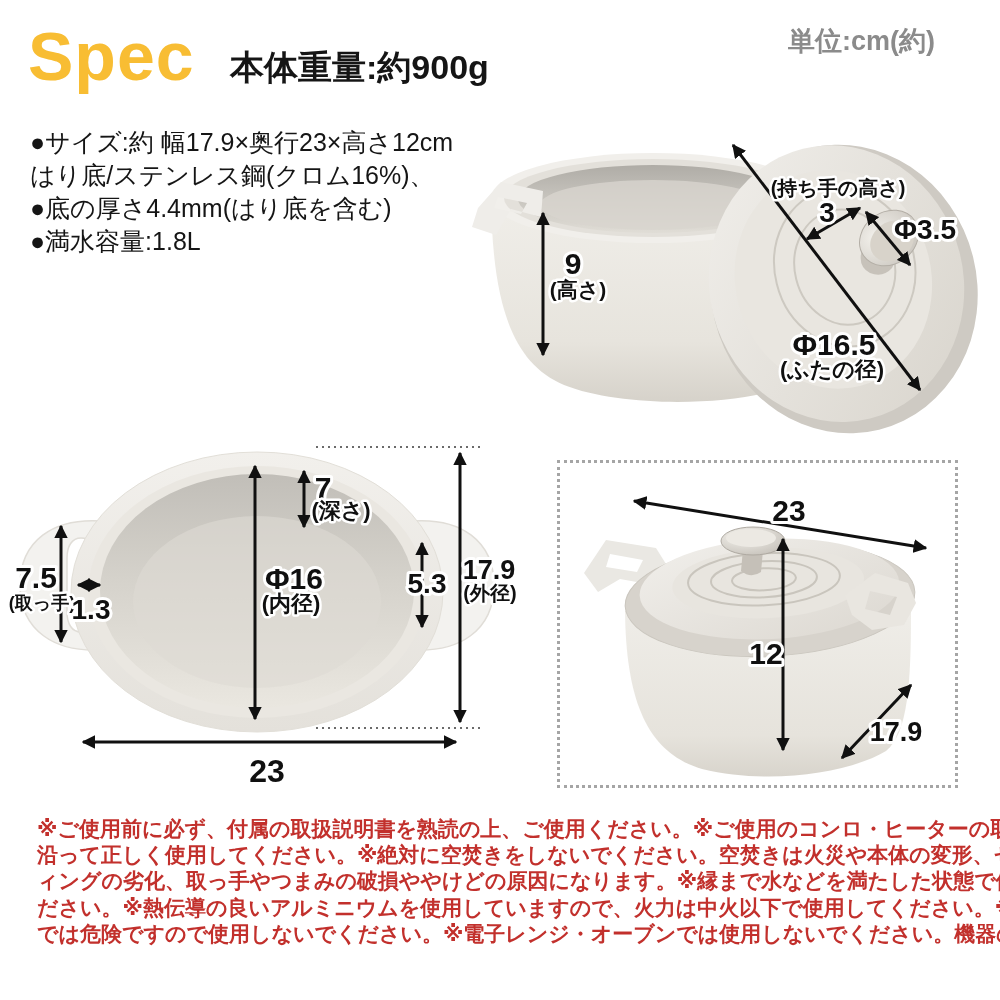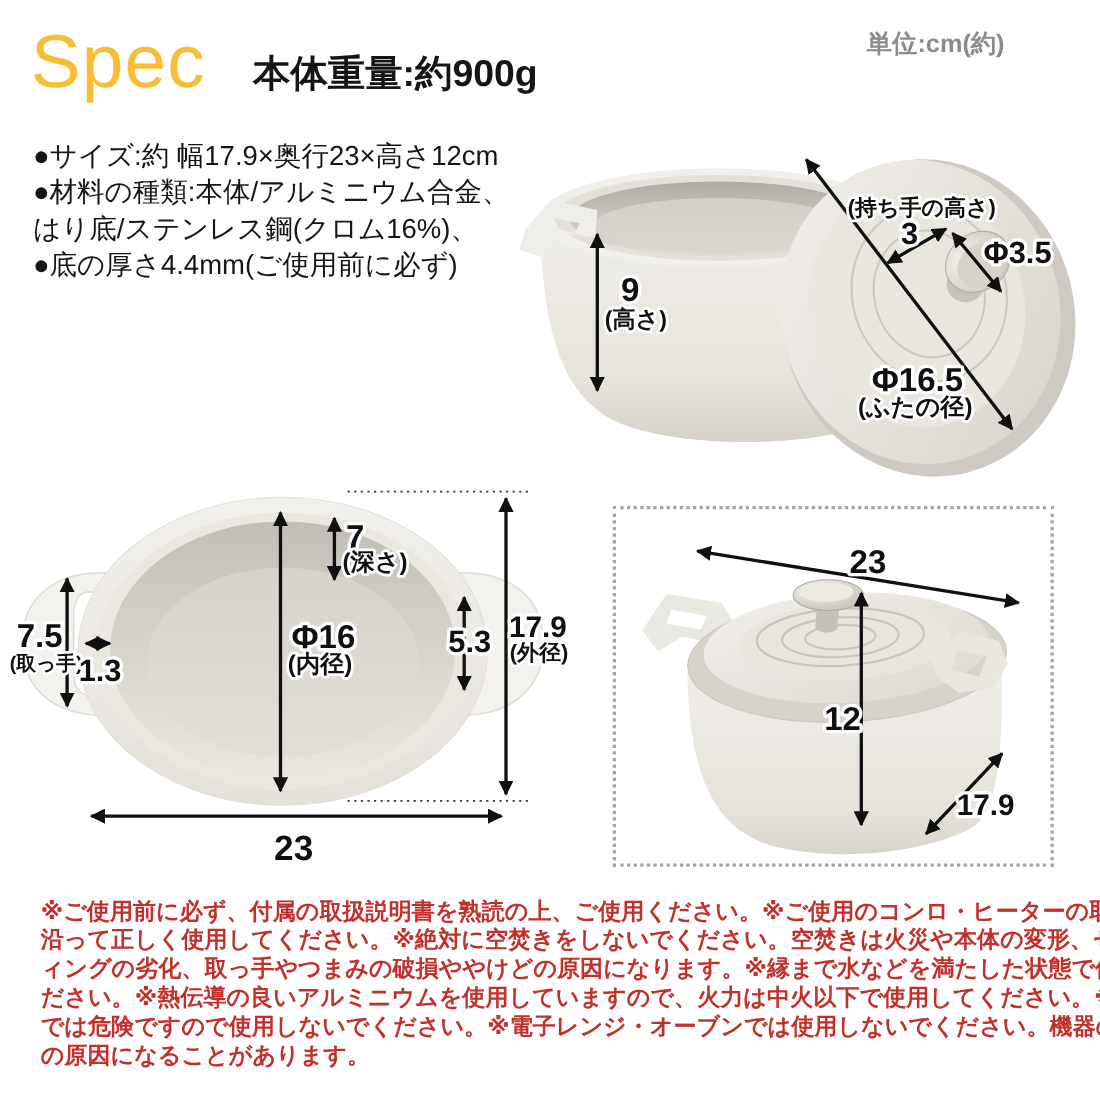--- a/index.html
+++ b/index.html
@@ -1,21 +1,21 @@
 <!DOCTYPE html>
 <html><head>
 <meta charset="utf-8">
 <style>
   html,body{margin:0;padding:0;background:#fff;}
   .page{position:relative;width:1000px;height:1000px;background:#fff;overflow:hidden;
         font-family:"Liberation Sans","DejaVu Sans",sans-serif;color:#151515;}
   .abs{position:absolute;}
-  .spec-title{left:28px;top:22px;font-size:68px;font-weight:400;color:#F8BD33;letter-spacing:1px;line-height:1;}
+  .spec-title{left:28px;top:22px;font-size:68px;font-weight:700;color:#F8BD33;letter-spacing:1px;line-height:1;}
   .weight{left:230px;top:50px;font-size:34px;font-weight:800;color:#151515;line-height:1;}
-  .unit{left:788px;top:28px;font-size:23px;font-weight:700;color:#8B8B8B;line-height:1;}
+  .unit{left:788px;top:28px;font-size:27px;font-weight:700;color:#8B8B8B;line-height:1;}
   .spec-list{left:30px;top:126px;width:480px;font-size:25px;line-height:33px;font-weight:400;}
   .spec-line{white-space:nowrap;}
   .fig1{left:470px;top:105px;width:530px;height:330px;}
   .fig2{left:0px;top:430px;width:540px;height:365px;}
   .fig3{left:557px;top:460px;width:395px;height:322px;border:3px dotted #A5A5A5;}
   .warning{left:37px;top:816px;width:945px;font-size:21px;line-height:26.2px;font-weight:600;color:#C2302C;}
   .warn-line{white-space:nowrap;}
   
   .dim-val{font-family:"Liberation Sans","DejaVu Sans",sans-serif;font-weight:700;font-size:30px;
            fill:#101010;text-anchor:middle;paint-order:stroke;stroke:#ffffff;stroke-width:6px;stroke-linejoin:round;}
@@ -30,23 +30,23 @@
 <body>
 
 <div class="page">
 
   <div class="abs spec-title">Spec</div>
   <div class="abs weight">本体重量:約900g</div>
   <div class="abs unit">単位:cm(約)</div>
 
   <div class="abs spec-list">
     <div class="spec-line">●サイズ:約 幅17.9×奥行23×高さ12cm</div>
-    <div class="spec-line">●材料の種類:本体/アルミニウム合金、</div>
     <div class="spec-line">はり底/ステンレス鋼(クロム16%)、</div>
-    <div class="spec-line">●底の厚さ4.4mm(ご使用前に必ず)</div>
+    <div class="spec-line">●底の厚さ4.4mm(はり底を含む)</div>
+    <div class="spec-line">●満水容量:1.8L</div>
   </div>
 
   <div class="abs fig1">
     <svg width="530" height="330" viewBox="0 0 530 330">
       <defs>
         <linearGradient id="g1body" x1="0" y1="0" x2="0" y2="1">
           <stop offset="0" stop-color="#F0EEE9"></stop>
             <stop offset="0.7" stop-color="#E7E4DD"></stop>
             <stop offset="1" stop-color="#D6D2CA"></stop>
         </linearGradient>
@@ -208,16 +208,15 @@
       </g>
     </svg>
   </div>
 
   <div class="abs warning">
     <div class="warn-line">※ご使用前に必ず、付属の取扱説明書を熟読の上、ご使用ください。※ご使用のコンロ・ヒーターの取扱説明書に</div>
     <div class="warn-line">沿って正しく使用してください。※絶対に空焚きをしないでください。空焚きは火災や本体の変形、セラミックコーテ</div>
     <div class="warn-line">ィングの劣化、取っ手やつまみの破損ややけどの原因になります。※縁まで水などを満たした状態で使用しないでく</div>
     <div class="warn-line">ださい。※熱伝導の良いアルミニウムを使用していますので、火力は中火以下で使用してください。※ストーブの上</div>
     <div class="warn-line">では危険ですので使用しないでください。※電子レンジ・オーブンでは使用しないでください。機器の故障や火災</div>
-    <div class="warn-line">の原因になることがあります。</div>
   </div>
 
 </div>
 
 </body></html>

